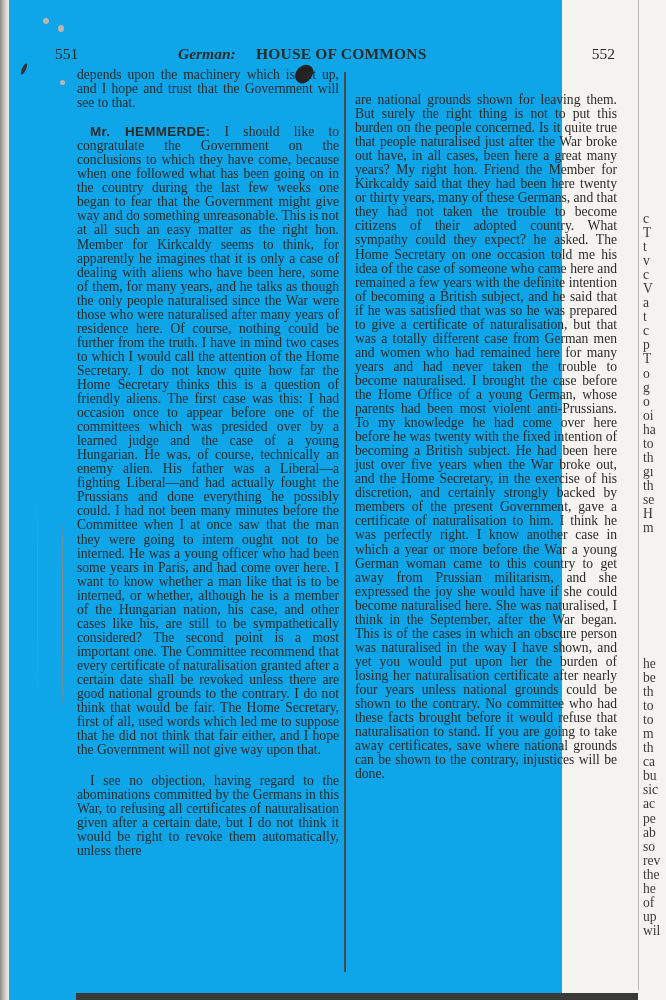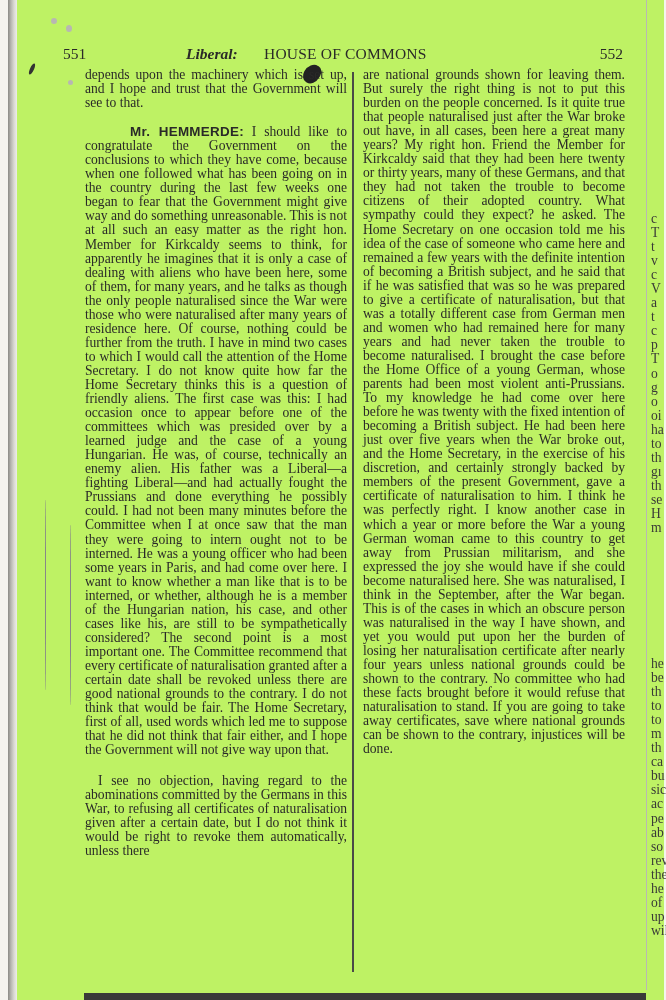--- a/index.html
+++ b/index.html
@@ -10,23 +10,23 @@
     body {
       width: 666px;
       height: 1000px;
       position: relative;
       overflow: hidden;
       font-family: "Liberation Serif", "DejaVu Serif", serif;
       color: #2a2a28;
     }
     .page {
       position: absolute;
-      left: 8px; top: 0;
-      width: 656px; height: 1000px;
-      background: #bef264;
+      left: 0; top: 0;
+      width: 562px; height: 1000px;
+      background: #0ea5e9;
     }
     .left-binding {
       position: absolute;
       left: 0; top: 0;
       width: 9px; height: 1000px;
       background: linear-gradient(to right, #8a8a86 0px, #b7b6b1 3px, #d9d8d3 6px, #eeede9 9px);
     }
     .right-edge-line {
       position: absolute;
       left: 638px; top: 0;
@@ -42,39 +42,39 @@
     .header {
       position: absolute;
       top: 45px;
       left: 55px;
       width: 560px;
       height: 22px;
       font-size: 15.5px;
     }
     .header .pg-left { position: absolute; left: 0; top: 0; }
     .header .running-left { position: absolute; left: 123px; top: 0; font-style: italic; font-weight: bold; }
-    .header .house { position: absolute; left: 201px; top: 0; letter-spacing: 0.2px; }
+    .header .house { position: absolute; left: 201px; top: 0; letter-spacing: 0.2px; font-weight: bold; }
     .header .running-right { position: absolute; left: 367px; top: 0; font-style: italic; font-weight: bold; }
     .header .pg-right { position: absolute; right: 0; top: 0; }
 
     .col {
       position: absolute;
       top: 68px;
       width: 262px;
       font-size: 13.6px;
       line-height: 14.05px;
       text-align: justify;
     }
     .col.left { left: 77px; }
-    .col.right { left: 355px; }
+    .col.right { left: 355px; margin-top: 25px; }
     .col p { margin: 0; }
     .col p + p { margin-top: 17px; }
     .indent { text-indent: 13px; }
     .speaker-ref { padding-left: 13px; }
-    .speaker { font-family: "Liberation Sans", "DejaVu Sans", sans-serif; font-weight: bold; font-size: 13.4px; letter-spacing: 0.3px; margin-left: 32px; }
+    .speaker { font-family: "Liberation Sans", "DejaVu Sans", sans-serif; font-weight: bold; font-size: 13.4px; letter-spacing: 0.3px; }
 
     .col-divider {
       position: absolute;
       left: 344px;
       top: 72px;
       width: 1.5px;
       height: 900px;
       background: #4a4a47;
     }
 
@@ -117,21 +117,21 @@
   <div class="speck" style="left:43px;top:18px;width:6px;height:6px;"></div>
   <div class="speck" style="left:58px;top:25px;width:6px;height:7px;"></div>
   <div class="speck" style="left:60px;top:80px;width:5px;height:5px;"></div>
   <div class="speck" style="left:22px;top:63px;width:4px;height:12px;background:#333;border-radius:50%;transform:rotate(25deg);"></div>
   <div class="ink-blot"></div>
   <div class="pencil-line" style="left:37px;top:500px;height:190px;"></div>
   <div class="pencil-line" style="left:62px;top:525px;height:180px;"></div>
 
   <div class="header">
     <span class="pg-left">551</span>
-    <span class="running-left">Liberal:</span>
+    <span class="running-left">German:</span>
     <span class="house">HOUSE OF COMMONS</span>
     <span class="pg-right">552</span>
   </div>
 
   <div class="col left">
     <p style="margin-top:0">depends upon the machinery which is set up, and I hope and trust that the Government will see to that.</p>
     <p class="indent" style="margin-top:15px"><span class="speaker">Mr. HEMMERDE:</span> <span>I should like to congratulate the Government on the conclusions to which they have come, because when one followed what has been going on in the country during the last few weeks one began to fear that the Government might give way and do something unreasonable. This is not at all such an easy matter as the right hon. Member for Kirkcaldy seems to think, for apparently he imagines that it is only a case of dealing with aliens who have been here, some of them, for many years, and he talks as though the only people naturalised since the War were those who were naturalised after many years of residence here. Of course, nothing could be further from the truth. I have in mind two cases to which I would call the attention of the Home Secretary. I do not know quite how far the Home Secretary thinks this is a question of friendly aliens. The first case was this: I had occasion once to appear before one of the committees which was presided over by a learned judge and the case of a young Hungarian. He was, of course, technically an enemy alien. His father was a Liberal—a fighting Liberal—and had actually fought the Prussians and done everything he possibly could. I had not been many minutes before the Committee when I at once saw that the man they were going to intern ought not to be interned. He was a young officer who had been some years in Paris, and had come over here. I want to know whether a man like that is to be interned, or whether, although he is a member of the Hungarian nation, his case, and other cases like his, are still to be sympathetically considered? The second point is a most important one. The Committee recommend that every certificate of naturalisation granted after a certain date shall be revoked unless there are good national grounds to the contrary. I do not think that would be fair. The Home Secretary, first of all, used words which led me to suppose that he did not think that fair either, and I hope the Government will not give way upon that.</span></p>
     <p class="indent">I see no objection, having regard to the abominations committed by the Germans in this War, to refusing all certificates of naturalisation given after a certain date, but I do not think it would be right to revoke them automatically, unless there</p>
   </div>
 

